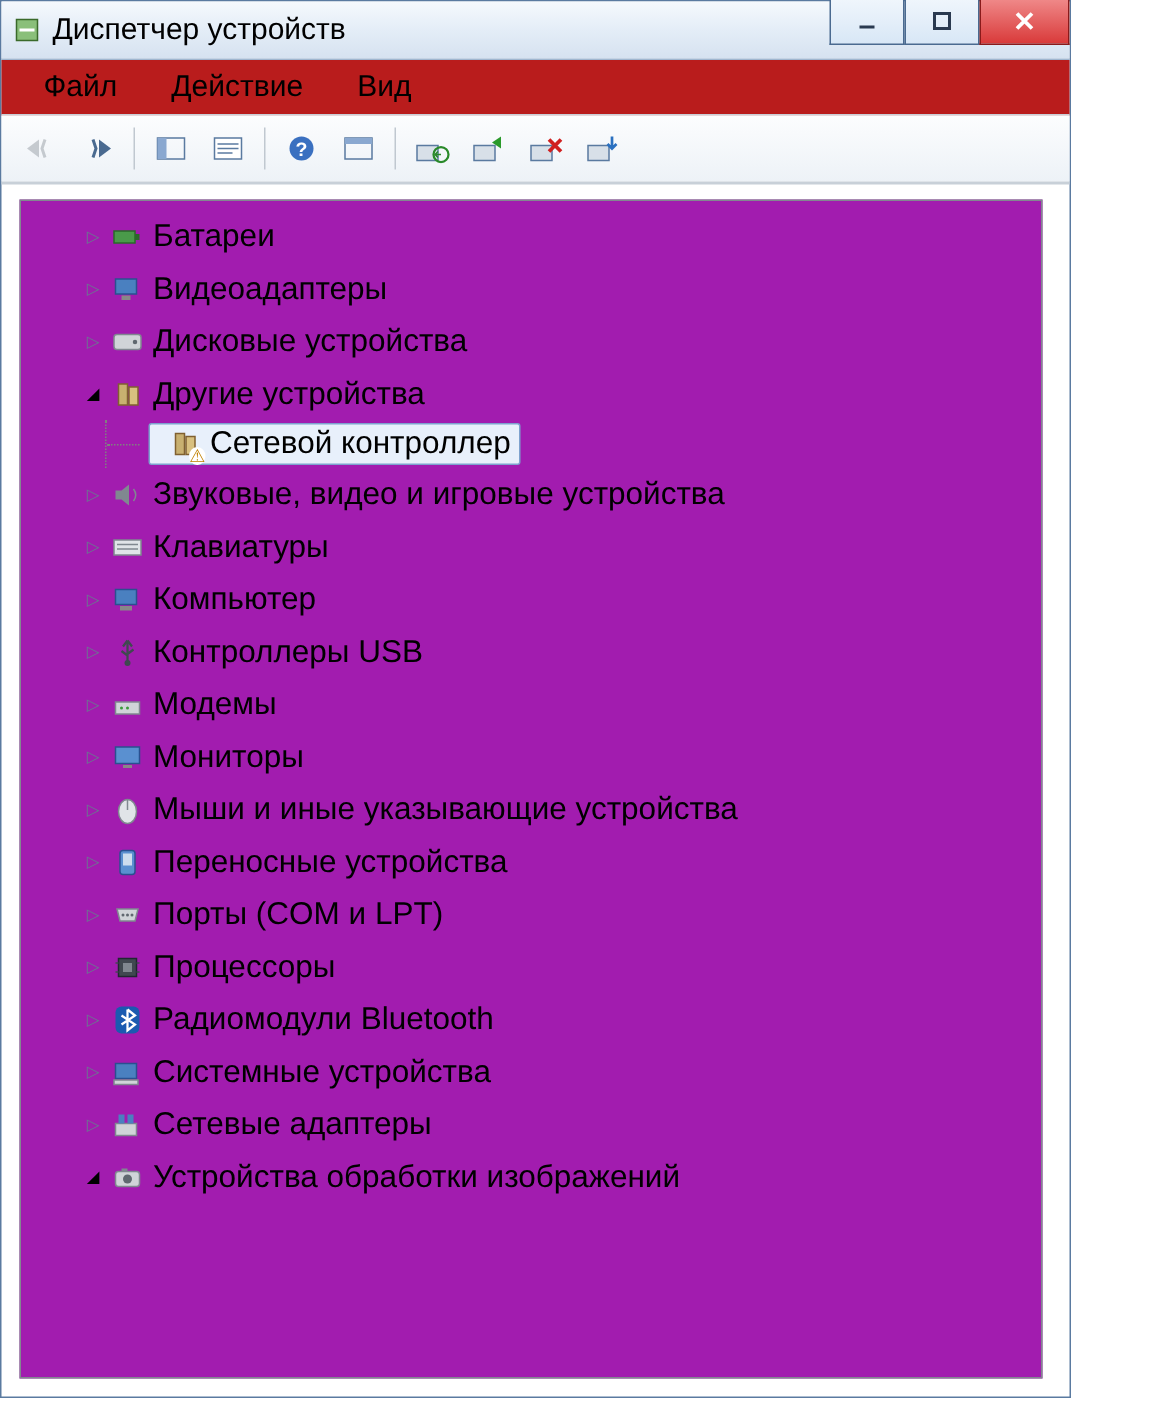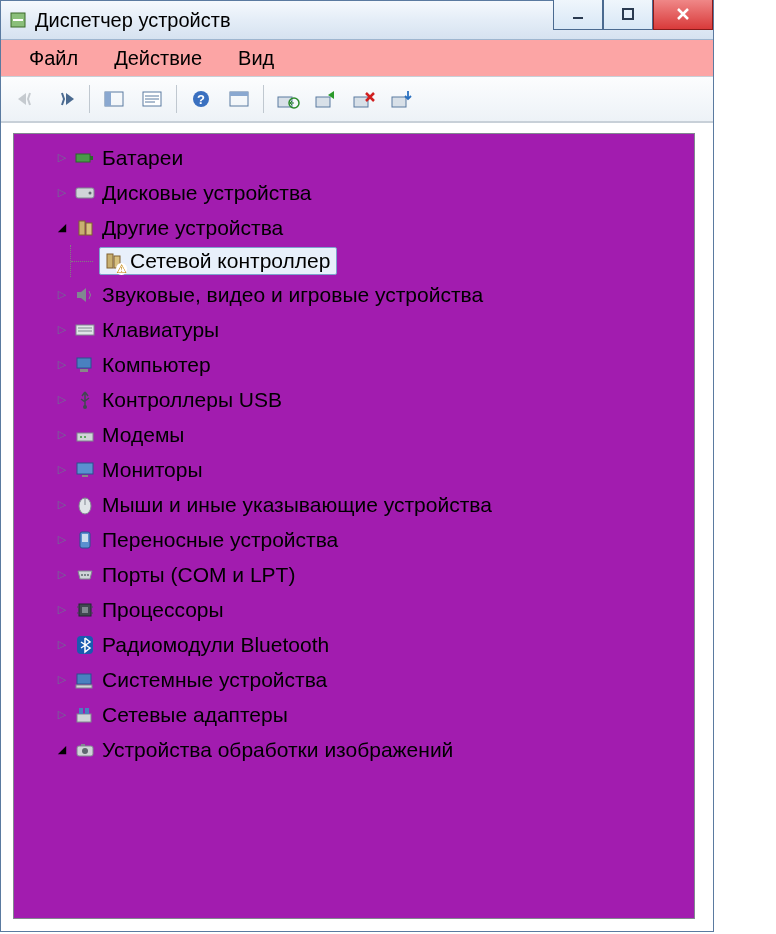--- a/index.html
+++ b/index.html
@@ -4,42 +4,42 @@
 <style>
 html,body{margin:0;padding:0;font-family:"Segoe UI",Tahoma,sans-serif;font-size:19px;background:#fff;color:#000;width:776px;height:934px;overflow:hidden}
 .window{border:1px solid #5a7aa0;width:714px;height:932px;background:#fff;display:flex;flex-direction:column;box-sizing:border-box}
 .titlebar{height:38px;background:linear-gradient(#f5f9fd,#e4edf7 50%,#d6e2f0);border-bottom:1px solid #9fb6cf;display:flex;align-items:center;padding-left:8px;position:relative}
 .titlebar .ticon{width:18px;height:18px;margin-right:8px;display:inline-flex;align-items:center;justify-content:center}
 .titlebar .title{font-size:20px;color:#000}
 .winbtns{position:absolute;right:0;top:-2px;display:flex}
 .winbtn{width:48px;height:30px;border:1px solid #4a6a90;border-top:none;display:flex;align-items:center;justify-content:center;font-size:18px;color:#2a3a50}
 .winbtn.min,.winbtn.max{background:linear-gradient(#f0f6fc,#d8e7f6)}
 .winbtn.close{width:58px;background:linear-gradient(#f08a8a,#d93a3a);color:#fff;border-color:#8a1a1a}
-.menubar{height:36px;border-bottom:1px solid #c8d0d8;display:flex;align-items:center;padding-left:10px;background:#fca5a5}
+.menubar{height:36px;border-bottom:1px solid #c8d0d8;display:flex;align-items:center;padding-left:10px;background:#b91c1c}
 .menuitem{padding:4px 18px;font-size:20px;color:#000;cursor:default}
 .toolbar{height:44px;border-bottom:1px solid #c8d0d8;display:flex;align-items:center;gap:2px;padding-left:8px;background:linear-gradient(#fcfdfe,#edf2f7)}
 .tb{width:34px;height:34px;border:1px solid transparent;display:inline-flex;align-items:center;justify-content:center;border-radius:3px}
 .tb.dis{opacity:0.4}
 .sep{width:1px;height:28px;background:#c0c8d0;margin:0 4px}
 .content{flex:1;position:relative;border-top:1px solid #c8d0d8}
 .inner{position:absolute;left:12px;top:10px;right:18px;bottom:12px;border:1px solid #828790;background:#a21caf;overflow:hidden}
 .tree{padding:6px 2px 6px 6px;height:100%;overflow-y:scroll;box-sizing:border-box}
 .tree::-webkit-scrollbar{width:18px}
 .tree::-webkit-scrollbar-track{background:#f0f0f0;border-left:1px solid #d8d8d8}
 .tree::-webkit-scrollbar-thumb{background:#c8d0d8;border:1px solid #9aa8b6;border-radius:2px}
 .row{display:flex;align-items:center;height:35px;white-space:nowrap}
 .exp{width:16px;height:16px;margin-right:4px;display:inline-flex;align-items:center;justify-content:center;color:#6a7890;font-size:12px}
 .tri-r::before{content:"▷";font-size:11px}
 .tri-d::before{content:"◢";font-size:11px;color:#000}
 .ic{width:22px;height:22px;margin-right:6px;display:inline-flex;align-items:center;justify-content:center;font-size:16px}
 .lbl{font-size:21px}
 .ind1{padding-left:34px}
 .child-conn{border-left:1px dotted #808080;margin-left:50px;height:32px;position:relative;display:flex;align-items:center}
 .child-conn::before{content:"";position:absolute;left:0;top:50%;width:22px;border-top:1px dotted #808080}
-.child-item{margin-left:28px;display:flex;align-items:center;border:1px solid #7da2ce;background:#e8f0fb;padding:1px 6px 1px 2px;border-radius:2px}
+.child-item{margin-left:28px;display:flex;align-items:center;border:1px solid #7da2ce;background:#e8f0fb;padding:1px 6px 1px 12px;border-radius:2px}
 .warn{position:relative}
 .warn::after{content:"⚠";position:absolute;right:-3px;bottom:-3px;font-size:12px;color:#c08000;background:#fff;border-radius:50%;line-height:1}
 
 .redov{position:absolute;border:6px solid #d00000;border-radius:50%;pointer-events:none}
 .redarrow{position:absolute;pointer-events:none}
 svg{display:block}
 </style>
 </head>
 <body>
 
@@ -162,20 +162,30 @@
           <span class="exp tri-r"></span>
           <span class="ic">
               <svg width="20" height="16">
                 <rect x="1" y="4" width="14" height="8" fill="#4a9a4a" stroke="#2a6a2a"></rect>
                 <rect x="15" y="6" width="3" height="4" fill="#2a6a2a"></rect>
               </svg>
             </span>
           <span class="lbl">Батареи</span>
         </div>
 
+        <div class="row ind1">
+          <span class="exp tri-r"></span>
+          <span class="ic">
+              <svg width="20" height="18">
+                <rect x="2" y="2" width="14" height="10" fill="#4a80c0" stroke="#2a5090"></rect>
+                <rect x="6" y="13" width="6" height="3" fill="#888"></rect>
+              </svg>
+            </span>
+          <span class="lbl">Видеоадаптеры</span>
+        </div>
 
         <div class="row ind1">
           <span class="exp tri-r"></span>
           <span class="ic">
               <svg width="20" height="14">
                 <rect x="1" y="2" width="18" height="10" rx="2" fill="#d0d4d8" stroke="#808890"></rect>
                 <circle cx="15" cy="7" r="1.5" fill="#606870"></circle>
               </svg>
             </span>
           <span class="lbl">Дисковые устройства</span>

